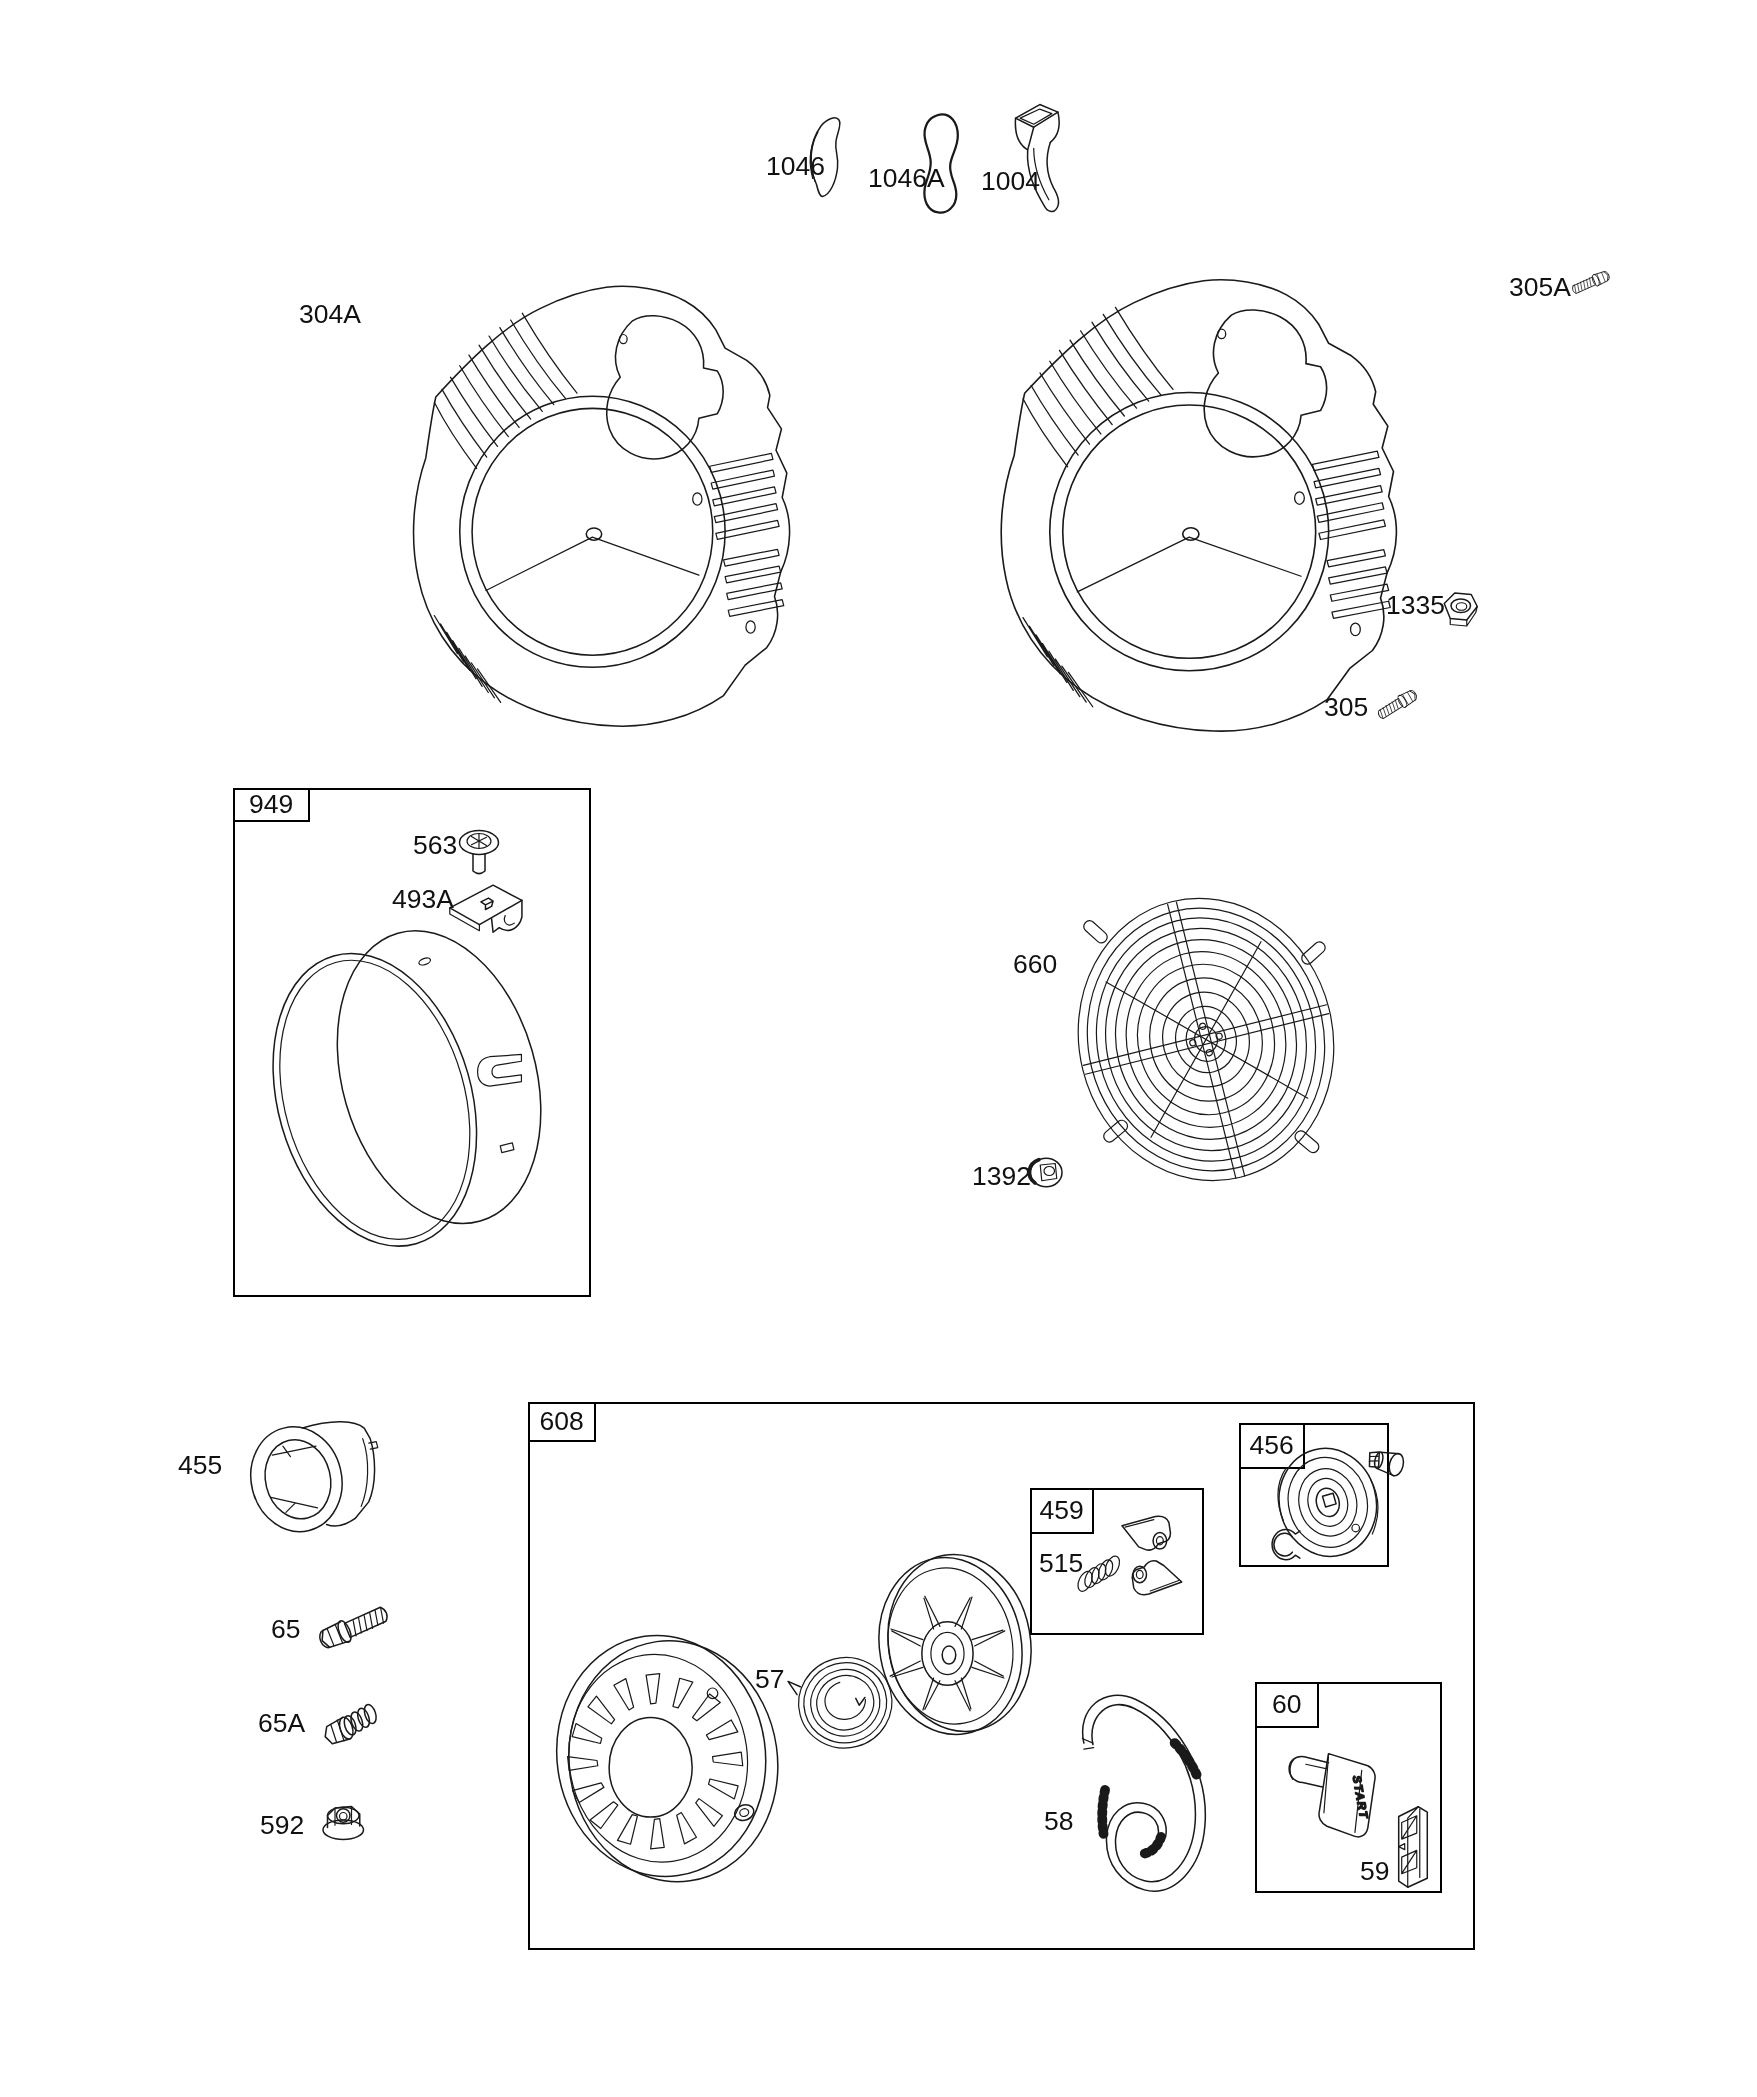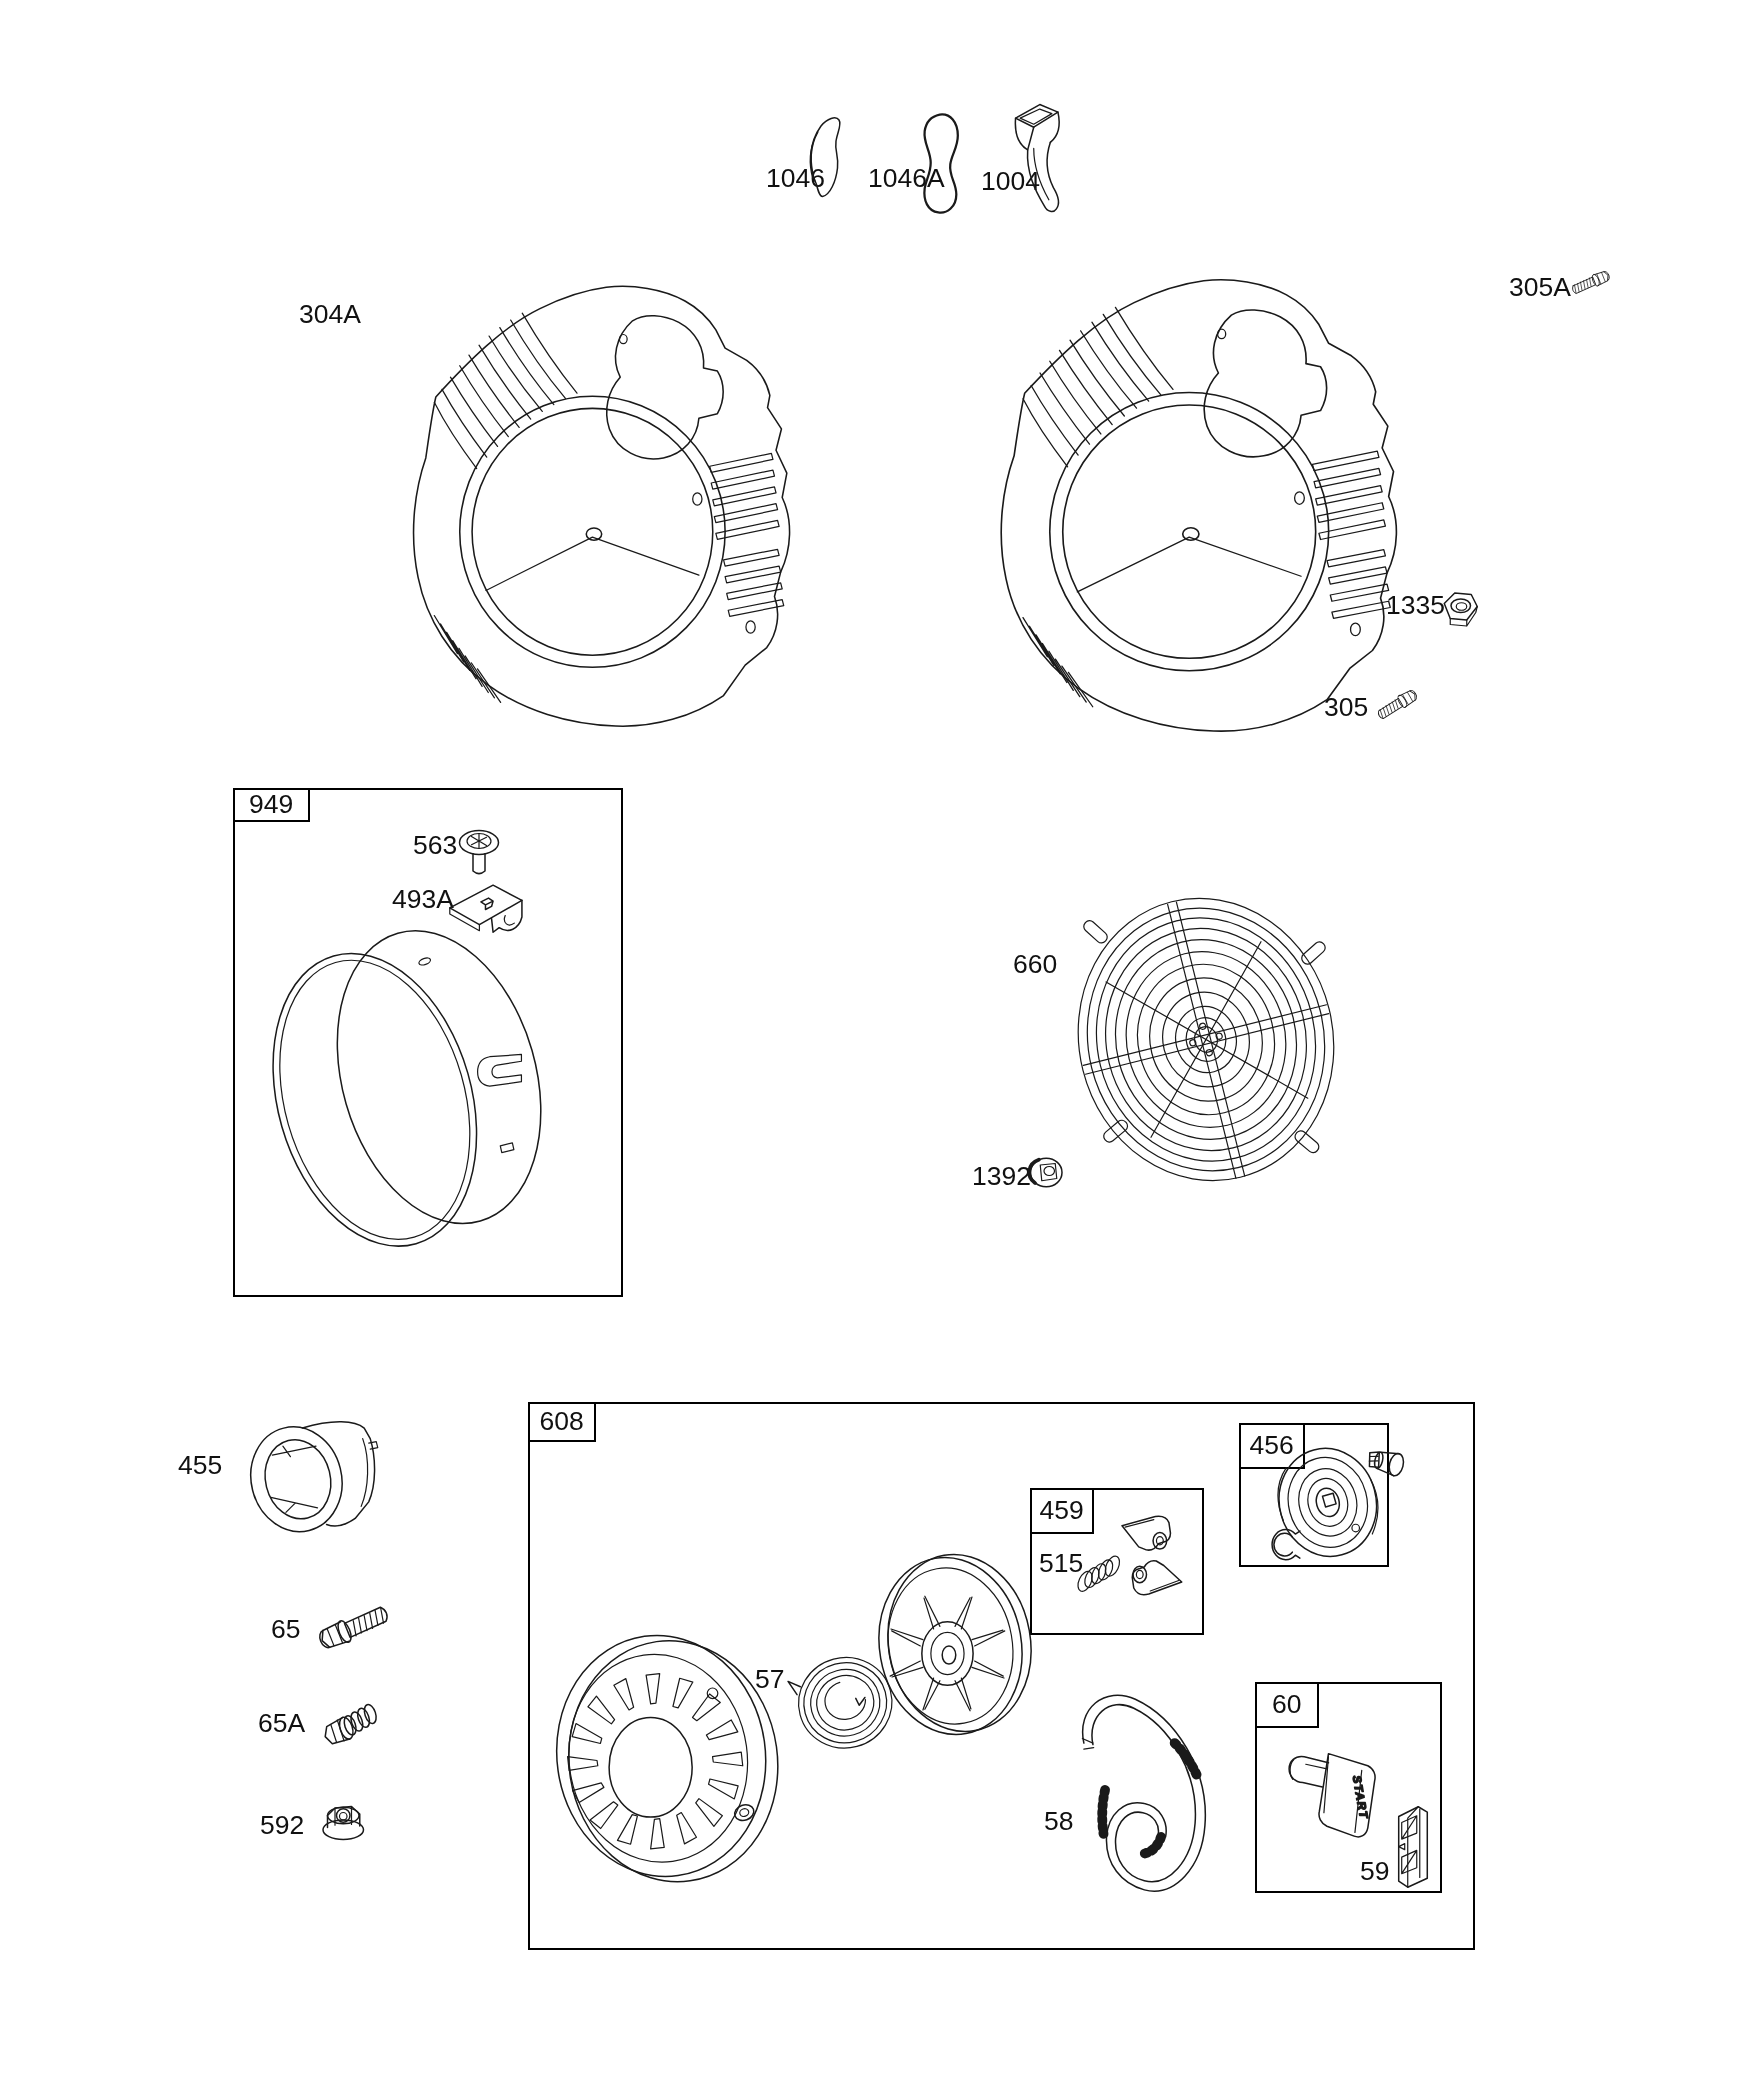--- a/index.html
+++ b/index.html
@@ -45,37 +45,37 @@
         <path d="M6,16 L58,14 L58,34 L6,36 C0,30 0,22 6,16 Z"></path>
         <path class="ln15" d="M10,15 L6,35 M18,15 L14,35 M26,14 L22,34 M34,14 L30,34 M42,14 L38,34 M50,13 L46,33"></path>
         <ellipse cx="62" cy="24" rx="7" ry="15"></ellipse>
         <path d="M62,10 L88,12 L94,24 L88,36 L62,38"></path>
         <path class="ln15" d="M70,11 L70,37 M82,12 L82,36"></path>
         <path d="M88,12 A8,12 0 0 1 88,36"></path>
       </g>
     </defs>
   </svg>
 
-  <div class="gbox" style="left:233px;top:788px;width:390px;height:509px;">
+  <div class="gbox" style="left:233px;top:788px;width:358px;height:509px;">
     <div class="gtag" style="width:73px;height:30px;">949</div>
   </div>
   <div class="gbox" style="left:528px;top:1402px;width:947px;height:548px;">
     <div class="gtag" style="width:64px;height:36px;">608</div>
   </div>
   <div class="gbox" style="left:1030px;top:1488px;width:174px;height:147px;padding-left:46px;">
     <div class="gtag" style="width:60px;height:42px;">459</div>
   </div>
   <div class="gbox" style="left:1239px;top:1423px;width:150px;height:144px;">
     <div class="gtag" style="width:62px;height:42px;">456</div>
   </div>
   <div class="gbox" style="left:1255px;top:1682px;width:187px;height:211px;">
     <div class="gtag" style="width:60px;height:42px;">60</div>
   </div>
 
-  <div class="plabel" style="left:766px;top:163px;text-align:right;">1046</div>
+  <div class="plabel" style="left:766px;top:151px;text-align:right;">1046</div>
   <div class="plabel" style="left:868px;top:163px;">1046A</div>
   <div class="plabel" style="left:981px;top:166px;">1004</div>
   <div class="plabel" style="left:299px;top:299px;">304A</div>
   <div class="plabel" style="left:1509px;top:272px;">305A</div>
   <div class="plabel" style="left:1386px;top:590px;">1335</div>
   <div class="plabel" style="left:1324px;top:692px;">305</div>
   <div class="plabel" style="left:413px;top:830px;">563</div>
   <div class="plabel" style="left:392px;top:884px;">493A</div>
   <div class="plabel" style="left:1013px;top:949px;">660</div>
   <div class="plabel" style="left:972px;top:1161px;">1392</div>

